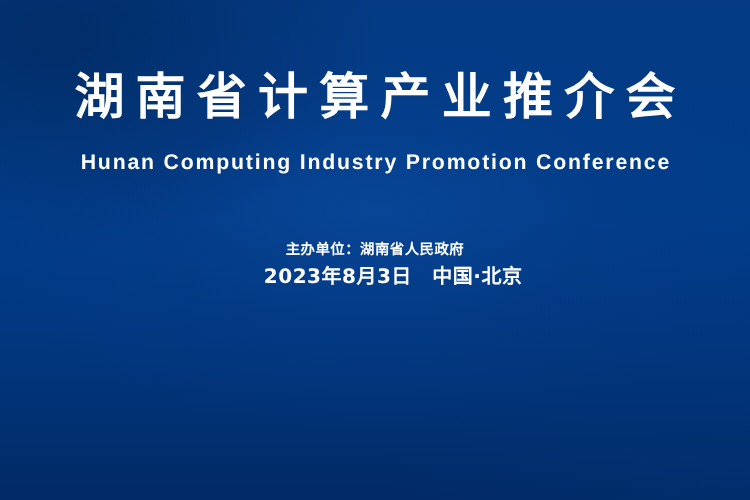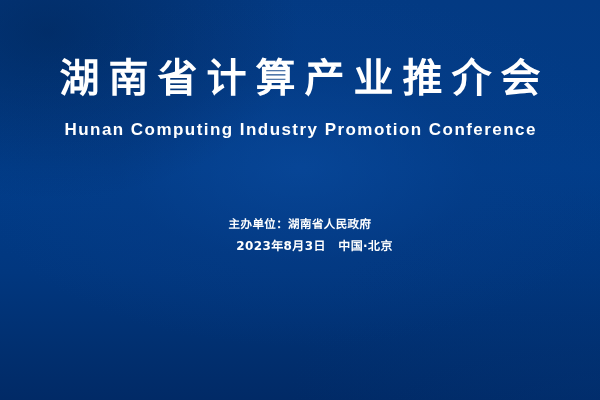--- a/index.html
+++ b/index.html
@@ -90,36 +90,36 @@
     font-size: 17px;
     line-height: 22px;
     font-weight: 700;
     letter-spacing: 1.45px;
     text-indent: 1.45px;
     white-space: nowrap;
     font-family: "Liberation Sans", "DejaVu Sans", sans-serif;
   }
 
   #info-block {
-    margin-top: 72px;
+    margin-top: 47px;
     text-align: center;
     width: 100%;
   }
 
   .info-line {
     display: block;
     color: #ffffff;
     font-size: 11.5px;
     line-height: 22px;
     font-weight: 700;
     letter-spacing: 0.4px;
     white-space: nowrap;
     font-family: "DejaVu Sans", "Liberation Sans", sans-serif;
   }
-  #info-date { font-size: 12px; padding-left: 29px; }
+  #info-date { font-size: 16px; padding-left: 29px; }
 </style>
 </head>
 <body>
 
 <div id="banner">
 
   <div class="bg-layer bg-vertical"></div>
   <div class="bg-layer bg-radial"></div>
   <div class="bg-layer bg-corner"></div>
 

